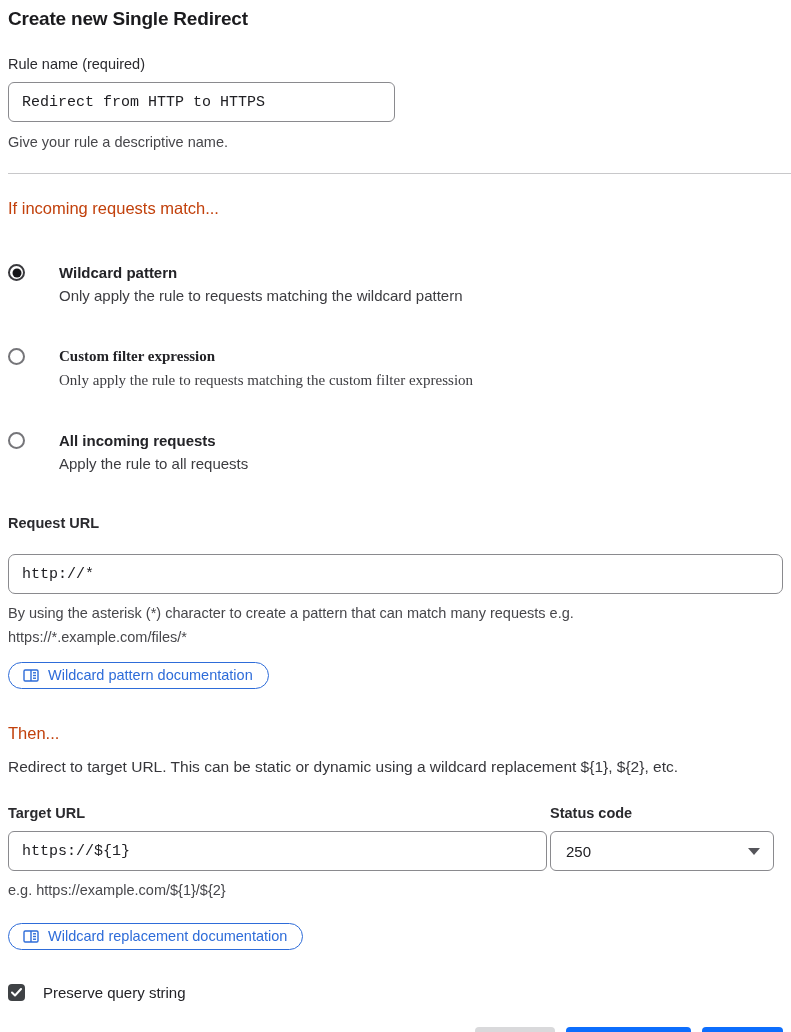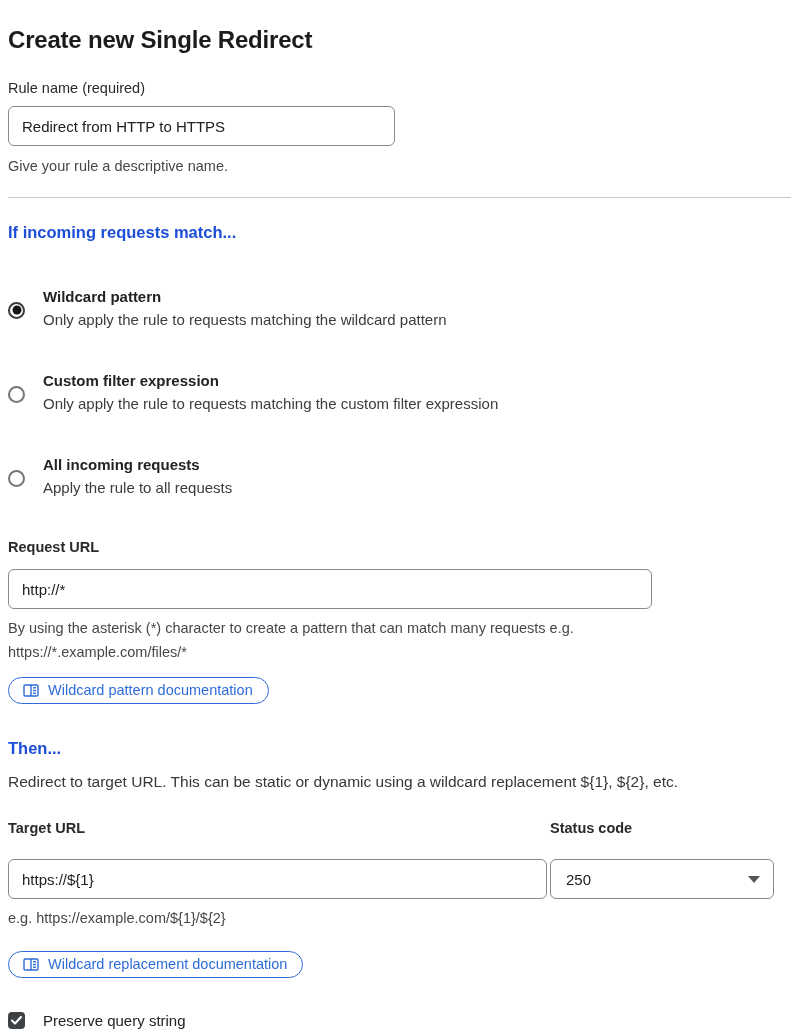--- a/index.html
+++ b/index.html
@@ -7,64 +7,64 @@
   body {
     width: 791px;
     height: 1032px;
     padding: 6px 8px 0 8px;
     font-family: "Liberation Sans", sans-serif;
     color: #222226;
     overflow: hidden;
     position: relative;
   }
   .page-title {
-    font-size: 24px;
+    font-size: 19px;
     font-weight: 700;
     color: #1b1b1e;
     letter-spacing: -0.2px;
-    margin-top: 20px;
+    margin-top: 2px;
   }
   .field-label {
     font-size: 14.5px;
     color: #2a2a2e;
     line-height: 22px;
   }
   .field-label.strong { font-weight: 700; }
   .text-input {
     display: block;
     height: 40px;
     border: 1px solid #8a8a8e;
     border-radius: 6px;
     padding: 0 13px;
-    font-family: Liberation Sans, sans-serif;
+    font-family: Liberation Mono, monospace;
     font-size: 15px;
     color: #202024;
     background: #fff;
     outline: none;
   }
   .help-text {
     font-size: 14.5px;
     color: #47474b;
     line-height: 24px;
   }
   .divider {
     border: none;
     border-top: 1px solid #c8c8ca;
     margin: 19px -8px 0 0;
     width: 783px;
   }
   .section-heading {
     font-size: 16.5px;
-    font-weight: 700;
-    color: #1d4ed8;
+    font-weight: 400;
+    color: #c2410c;
   }
   .radio-option {
     display: flex;
-    align-items: center;
-    gap: 18px;
+    align-items: flex-start;
+    gap: 34px;
     cursor: pointer;
   }
   .radio-circle {
     flex: 0 0 auto;
     width: 17px;
     height: 17px;
     border-radius: 50%;
     border: 2px solid #757579;
     background: #fff;
     margin-top: 3px;
@@ -174,30 +174,30 @@
   }
   .btn-secondary { background: #d9d9db; color: #2d2d30; }
   .btn-primary { background: var(--action-blue); color: #ffffff; }
 
   
   .m-label-rule   { margin-top: 23px; }
   .m-input-rule   { margin-top: 7px; width: 387px; }
   .m-help-rule    { margin-top: 8px; }
   .m-sec-match    { margin-top: 25px; }
   .m-radio-1      { margin-top: 43px; }
-  .m-radio-2      { margin-top: 37px; }
+  .m-radio-2      { margin-top: 37px; font-family: Liberation Serif, serif; }
   .m-radio-3      { margin-top: 37px; }
   .m-label-requrl { margin-top: 36px; }
-  .m-input-requrl { margin-top: 11px; width: 644px; }
+  .m-input-requrl { margin-top: 20px; width: 775px; border-radius: 7px; }
   .m-help-requrl  { margin-top: 7px; width: 760px; }
   .m-docbtn-1     { margin-top: 13px; }
   .m-sec-then     { margin-top: 35px; }
   .m-then-desc    { margin-top: 12px; }
   .m-two-col      { margin-top: 23px; }
-  .m-input-row    { margin-top: 20px; width: 100%; }
+  .m-input-row    { margin-top: 7px; width: 100%; }
   .m-help-target  { margin-top: 7px; }
   .m-docbtn-2     { margin-top: 21px; }
   .m-checkbox     { margin-top: 34px; }
   .m-actions      { margin-top: 26px; margin-right: 0; }
 </style>
 </head>
 <body>
 
 
 

